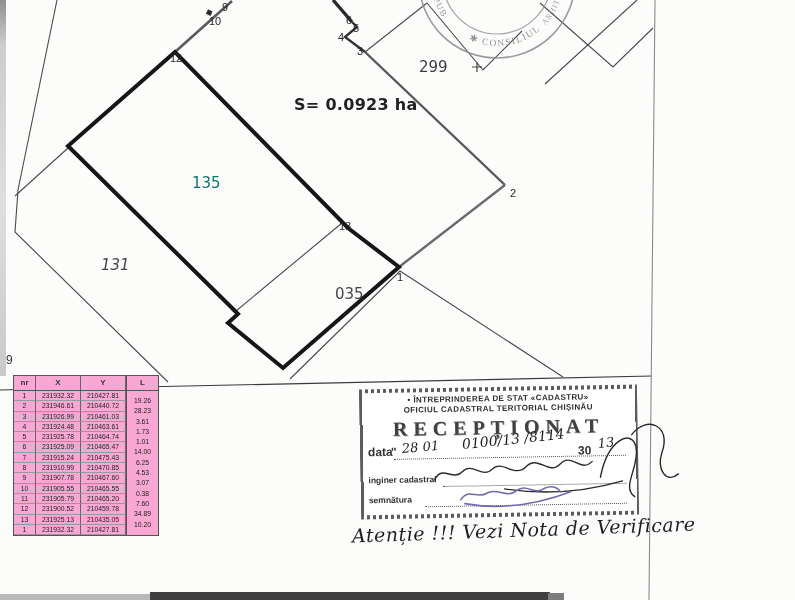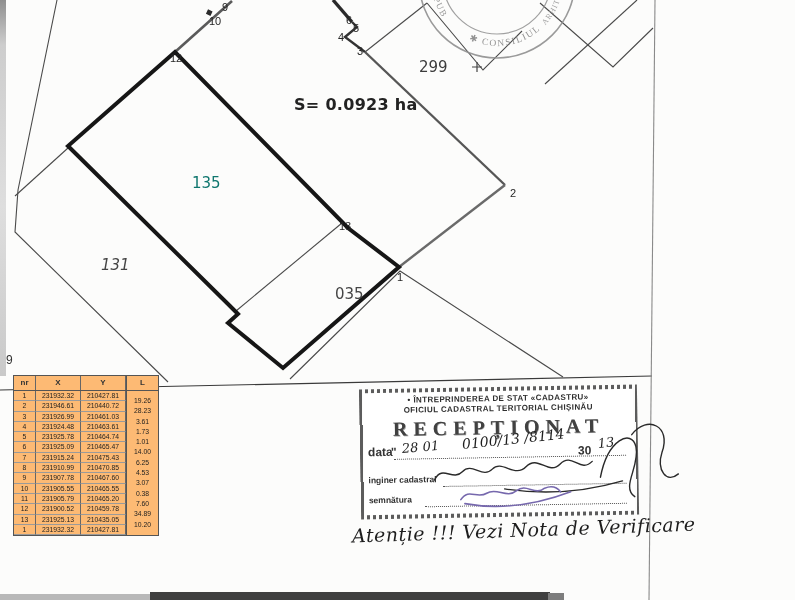--- a/index.html
+++ b/index.html
@@ -6,21 +6,21 @@
   #page{position:relative;width:795px;height:600px;background:#fcfcfb;overflow:hidden;
         font-family:"Liberation Sans",sans-serif;color:#222;}
   .abs{position:absolute;}
   
   .maplabel{position:absolute;white-space:nowrap;font-family:"DejaVu Sans",sans-serif;}
   .street{font-size:20px;color:#1c1c1c;}
   .areatag{font-size:16px;font-weight:700;letter-spacing:.3px;color:#222;}
   .pnum{font-size:15px;color:#454545;}
   .pt{font-size:11px;color:#262626;font-family:"Liberation Sans",sans-serif;}
   
-  .ctable{position:absolute;left:13px;top:375px;display:flex;border:1px solid #555;background:#fdba74;}
+  .ctable{position:absolute;left:13px;top:375px;display:flex;border:1px solid #555;background:#f9a8d4;}
   .tmain{width:112px;}
   .thead{display:grid;grid-template-columns:22px 45px 45px;height:14px;border-bottom:1px solid #555;}
   .thead div,.lhead{font-size:8px;font-weight:600;text-align:center;line-height:14px;color:#333;}
   .thead div{border-right:1px solid #666;}
   .trows{display:grid;grid-template-columns:22px 45px 45px;grid-auto-rows:10.3px;}
   .tc{font-size:6.8px;line-height:10.3px;text-align:center;color:#1e1e1e;
       border-right:1px solid #666;border-bottom:1px solid #9a9a9a;overflow:hidden;}
   .lcol{width:31px;}
   .lhead{height:14px;border-bottom:1px solid #555;}
   .lvals{padding-top:5px;display:flex;flex-direction:column;}

